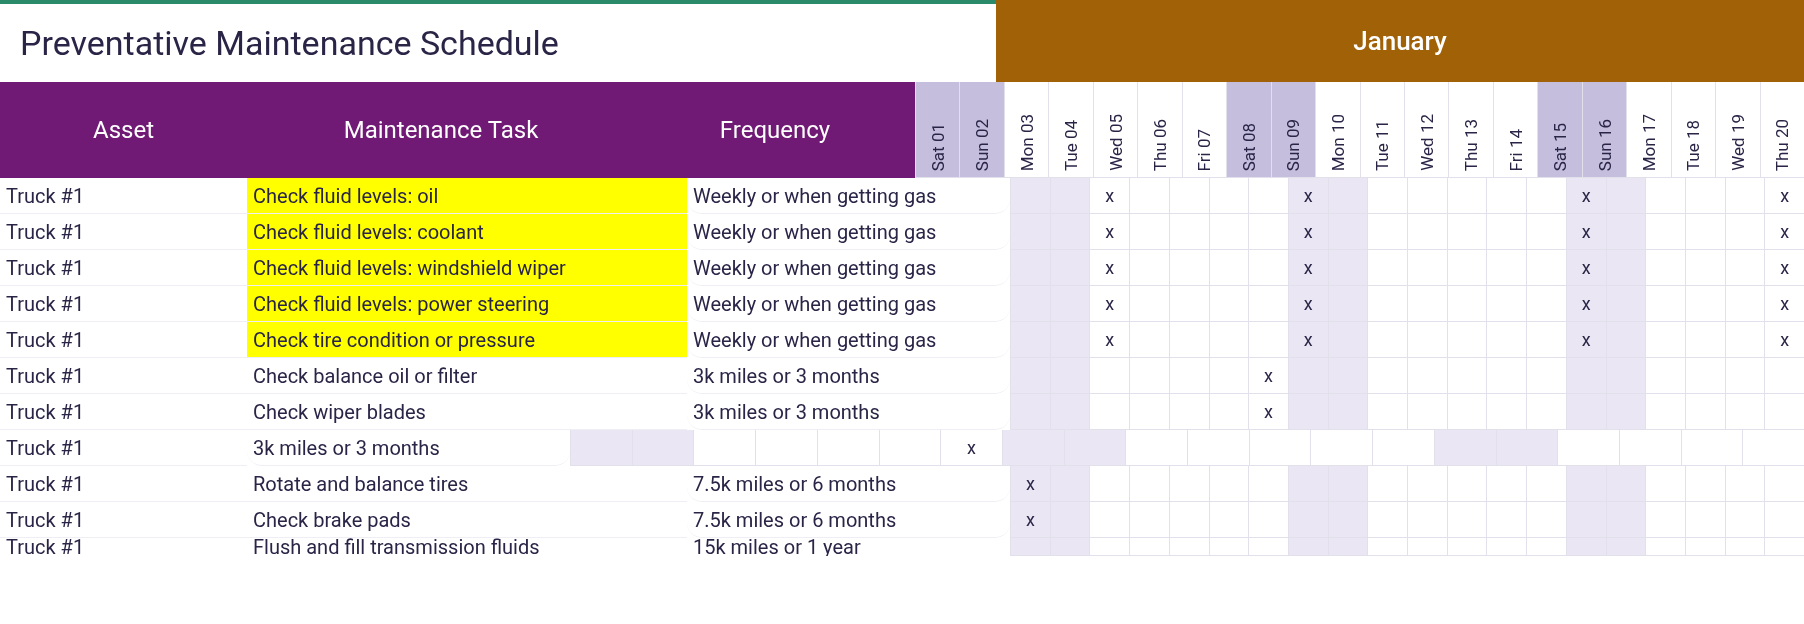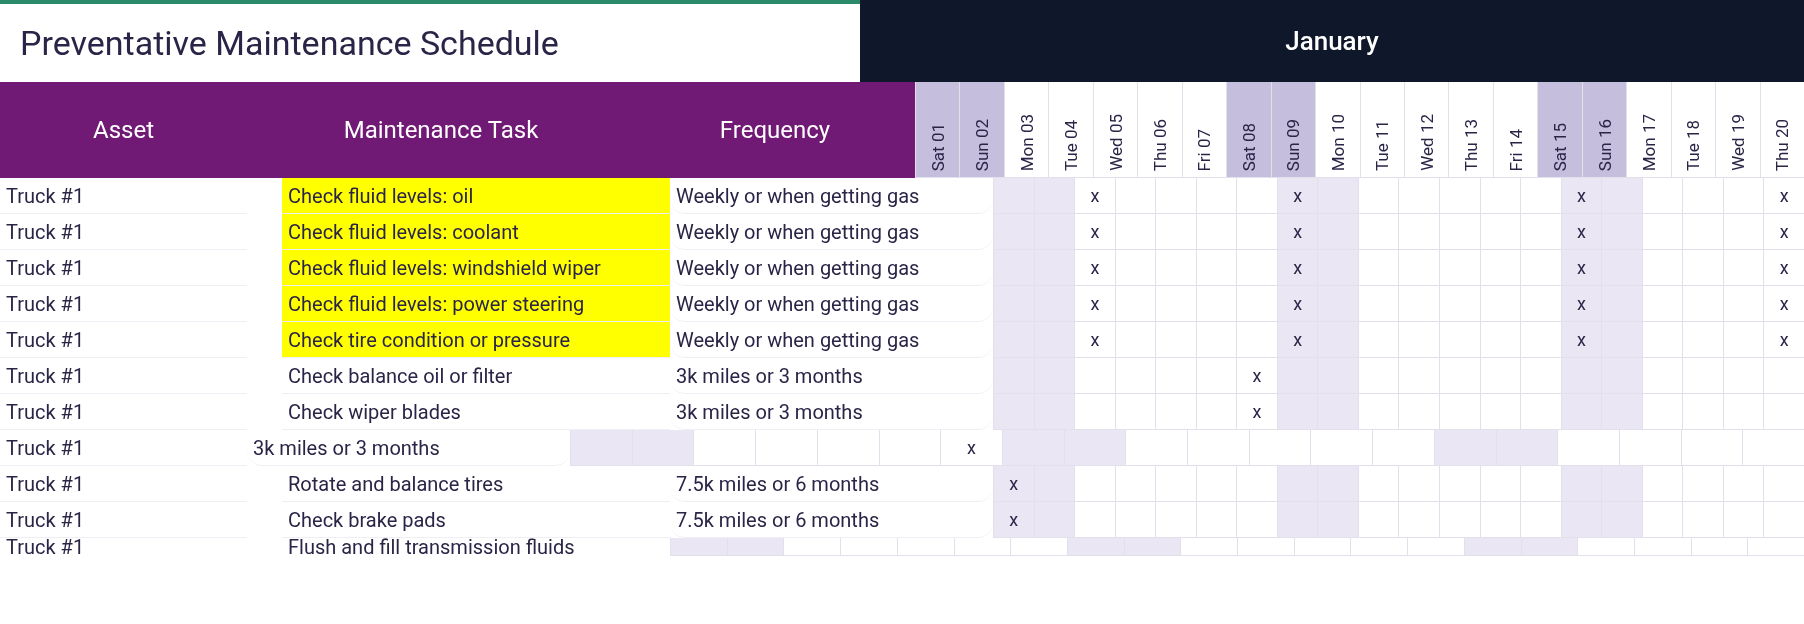--- a/index.html
+++ b/index.html
@@ -5,33 +5,33 @@
   * { box-sizing: border-box; margin: 0; padding: 0; }
   body {
     font-family: -apple-system, BlinkMacSystemFont, "Segoe UI", Roboto, sans-serif;
     font-size: 20px;
     color: #2b2640;
     background: #fff;
     width: 1804px;
   }
   .top-row { display: flex; height: 82px; }
   .title-cell {
-    width: 860px;
+    width: 996px;
     display: flex;
     align-items: center;
     padding-left: 20px;
     font-size: 34px;
     font-weight: 400;
     background: #fff;
     color: #2a2547;
     border-top: 4px solid #2b8a6a;
   }
   .month-cell {
     flex: 1;
-    background: #0f172a;
+    background: #a16207;
     color: #fff;
     display: flex;
     align-items: center;
     justify-content: center;
     font-size: 26px;
     font-weight: 500;
   }
   .header-row { display: flex; height: 96px; }
   .hdr-asset, .hdr-task, .hdr-freq {
     background: #701a75;
@@ -68,21 +68,21 @@
     display: flex;
     align-items: center;
     padding: 4px 6px;
     font-size: 20px;
     color: #2a2547;
     border-bottom: 1px solid #f0eef5;
     white-space: nowrap;
     overflow: hidden;
   }
   .cell-asset { width: 247px; }
-  .cell-task  { width: 388px; margin-left: 35px; }
+  .cell-task  { width: 440px; }
   .cell-freq  { width: 323px; border-radius: 15px; }
   .cell-task.hl { background: #ffff00; }
   .mark-cols { flex: 1; display: flex; }
   .mark {
     flex: 1;
     border-left: 1px solid #e2e0ea;
     border-bottom: 1px solid #e2e0ea;
     display: flex;
     align-items: center;
     justify-content: center;
@@ -437,20 +437,21 @@
         <div class="mark"></div>
         <div class="mark"></div>
         <div class="mark"></div>
       </div>
     </div>
   </div>
 
 <div class="data-row partial">
   <div class="cell-asset">Truck #1</div>
   <div class="cell-task">Flush and fill transmission fluids</div>
+  <div class="cell-freq">15k miles or 1 year</div>
   <div class="mark-cols" id="partial-marks">
       <div class="mark wkend"></div>
       <div class="mark wkend"></div>
       <div class="mark"></div>
       <div class="mark"></div>
       <div class="mark"></div>
       <div class="mark"></div>
       <div class="mark"></div>
       <div class="mark wkend"></div>
       <div class="mark wkend"></div>

